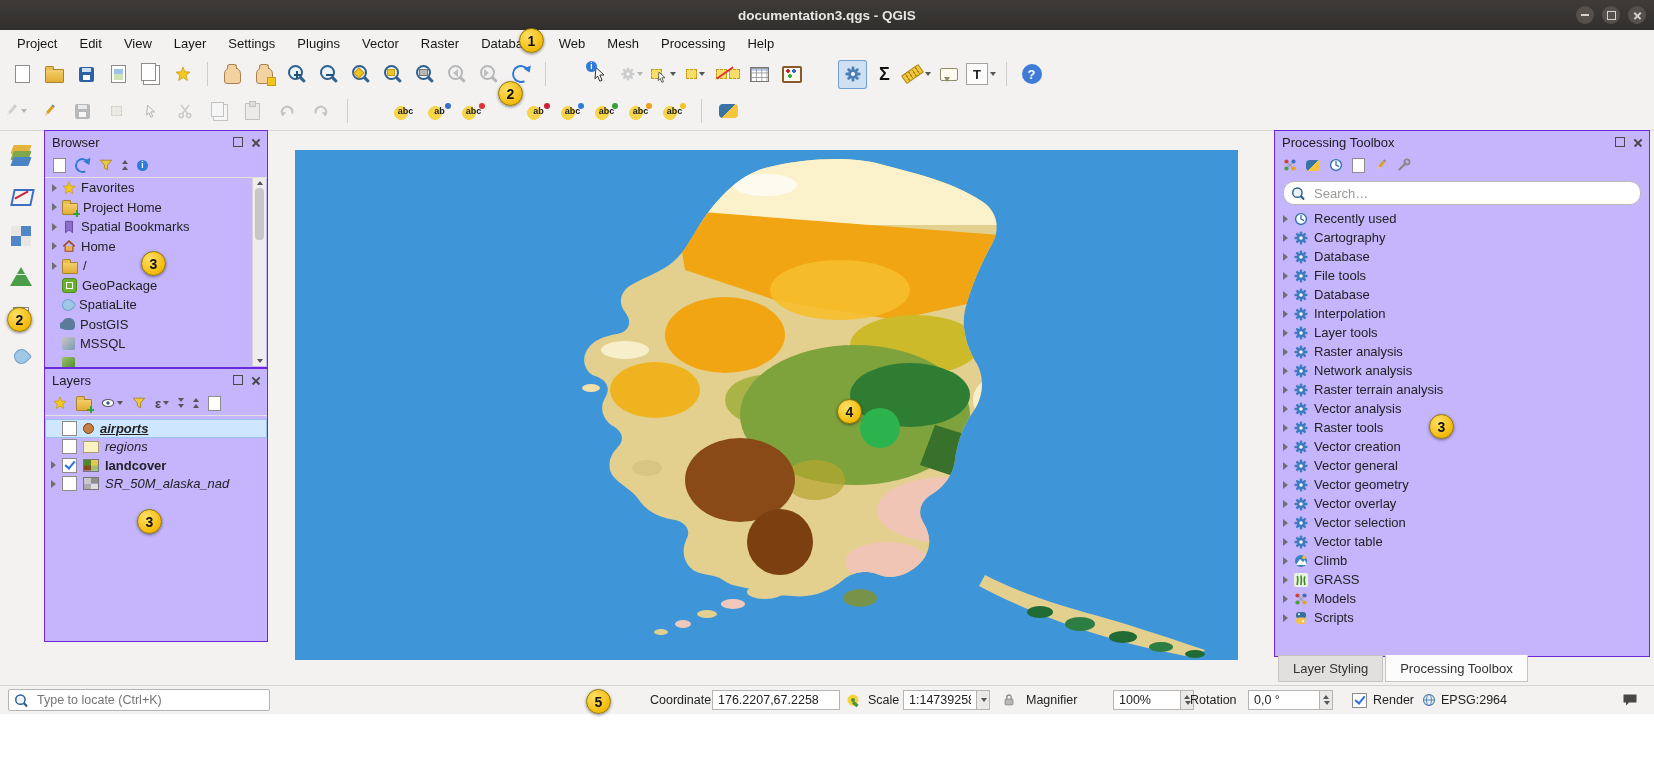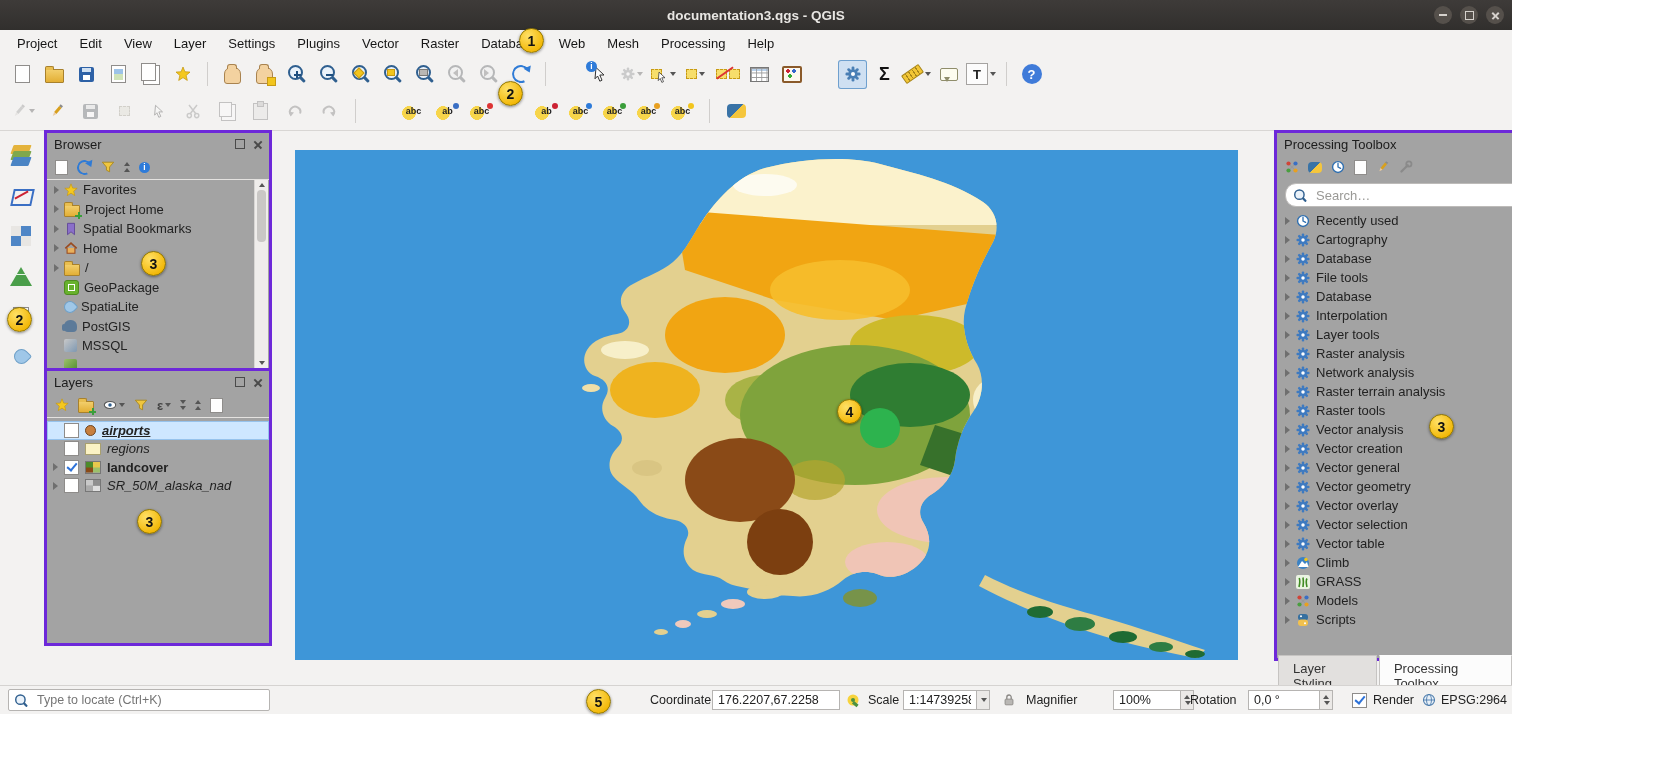--- a/index.html
+++ b/index.html
@@ -1,36 +1,36 @@
 <!DOCTYPE html>
 <html><head>
 <meta charset="utf-8">
 <style>
   html,body{margin:0;background:#fff}
-  .app{position:relative;width:1512px;height:771px;font-family:"Liberation Sans",sans-serif;
+  .app{position:relative;width:1654px;height:771px;font-family:"Liberation Sans",sans-serif;
        font-size:13px;color:#222;background:#F3F2F1;overflow:hidden;user-select:none}
 
   
   .titlebar{position:absolute;left:0;top:0;right:0;height:30px;background:linear-gradient(#3E3B39,#312F2D);
             display:flex;align-items:center;padding:0 8px}
   .tb-title{flex:1;text-align:center;font-weight:700;color:#E8E6E3;font-size:13.5px}
   .winbtns{position:absolute;right:8px;top:6px;display:flex}
   .winbtn{width:18px;height:18px;border-radius:50%;background:#55504B;display:flex;align-items:center;justify-content:center;margin-left:8px}
   .wb-min{width:8px;height:2px;background:#D5D1CC}
   .wb-max{width:7px;height:7px;border:1.5px solid #D5D1CC}
   .wb-x{position:relative;width:9px;height:9px}
   .wb-x::before,.wb-x::after{content:"";position:absolute;left:0;top:4px;width:9px;height:1.8px;background:#D5D1CC}
   .wb-x::before{transform:rotate(45deg)} .wb-x::after{transform:rotate(-45deg)}
 
   
   .menubar{position:absolute;top:30px;left:0;right:0;height:26px;background:#F3F2F1;display:flex;align-items:center;padding-left:6px}
   .menu-item{padding:0 11px;height:100%;display:flex;align-items:center;color:#161616}
   .toolbar{position:absolute;left:0;right:0;background:#F3F2F1;display:flex;align-items:center}
   #toolbar1{top:56px;height:36px;padding-left:8px;gap:3px}
-  #toolbar2{top:92px;height:38px;padding-left:8px;gap:5px;border-bottom:1px solid #D8D6D4}
+  #toolbar2{top:92px;height:38px;gap:5px;border-bottom:1px solid #D8D6D4}
   .tbtn{min-width:29px;height:29px;display:flex;align-items:center;justify-content:center;border-radius:3px;position:relative;gap:1px}
   .grayed{opacity:.38;filter:grayscale(.9)}
   .pressed{background:#CFE0F2;box-shadow:inset 0 0 0 1px #6FA0CE}
   .sep{width:1px;height:24px;background:#D0CECC;margin:0 7px}
   .gap{width:26px}
   .dd{width:0;height:0;border-left:3.5px solid transparent;border-right:3.5px solid transparent;border-top:4px solid #555;margin-left:1px}
   .ddu{width:0;height:0;border-left:3.5px solid transparent;border-right:3.5px solid transparent;border-bottom:4px solid #555}
 
   
   .page{width:13px;height:16px;background:#FEFEFE;border:1px solid #8F8D8B;position:relative}
@@ -93,21 +93,21 @@
   .checker{width:20px;height:20px;background:conic-gradient(#4F86C6 0 25%,#E8E6E3 0 50%,#4F86C6 0 75%,#E8E6E3 0)}
   .meshic{width:0;height:0;border-left:11px solid transparent;border-right:11px solid transparent;border-bottom:19px solid #4A9E4A;position:relative}
   .meshic::after{content:"";position:absolute;left:-7px;top:7px;width:14px;height:1.6px;background:#E8F5E8}
   .commapage{width:14px;height:17px;background:#fff;border:1px solid #8F8D8B;display:flex;align-items:center;justify-content:center;color:#2D61A6;font-weight:700;font-size:15px}
   .slitefeather{width:13px;height:13px;background:#9FC7E8;border:1px solid #6FA0C8;border-radius:50% 2px 50% 50%;transform:rotate(45deg)}
   .vline{width:20px;height:20px;position:relative}
   .vline::before{content:"";position:absolute;left:1px;top:3px;width:17px;height:13px;border:2px solid #3A6FC4;transform:skewX(-12deg)}
   .vline::after{content:"";position:absolute;left:3px;top:8px;width:15px;height:2px;background:#C23;transform:rotate(-28deg)}
 
   
-  .panel{position:absolute;background:#a3a3a3;border:3px solid #6d28d9}
+  .panel{position:absolute;background:#c4b5fd;border:1px solid #6d28d9}
   .phead{height:22px;display:flex;align-items:center;padding:0 7px;color:#1C1C1C}
   .phbtns{margin-left:auto;display:flex;align-items:center;gap:8px}
   .phf{width:8px;height:8px;border:1.5px solid #4A4A4A}
   .phx{position:relative;width:9px;height:9px}
   .phx::before,.phx::after{content:"";position:absolute;left:0;top:4px;width:10px;height:1.6px;background:#4A4A4A}
   .phx::before{transform:rotate(45deg)} .phx::after{transform:rotate(-45deg)}
   .ptools{height:24px;display:flex;align-items:center;gap:9px;padding:0 8px;border-bottom:1px solid #E4E2E0}
   .ptool{display:flex;align-items:center;gap:1px}
   .trow{height:19.5px;display:flex;align-items:center;gap:5px;padding-left:7px;white-space:nowrap}
   .tri{width:0;height:0;border-top:4px solid transparent;border-bottom:4px solid transparent;border-left:5px solid #6F6F6F;flex:0 0 auto}
@@ -865,28 +865,28 @@
           <svg class="svg14" style="color:#3E7AC0">
             <use href="#s-gear"></use>
           </svg>
           <span>Raster terrain analysis</span>
         </div>
       <div class="prow">
           <span class="tri"></span>
           <svg class="svg14" style="color:#3E7AC0">
             <use href="#s-gear"></use>
           </svg>
+          <span>Vector analysis</span>
+        </div>
+      <div class="prow">
+          <span class="tri"></span>
+          <svg class="svg14" style="color:#3E7AC0">
+            <use href="#s-gear"></use>
+          </svg>
           <span>Raster tools</span>
-        </div>
-      <div class="prow">
-          <span class="tri"></span>
-          <svg class="svg14" style="color:#3E7AC0">
-            <use href="#s-gear"></use>
-          </svg>
-          <span>Vector analysis</span>
         </div>
       <div class="prow">
           <span class="tri"></span>
           <svg class="svg14" style="color:#3E7AC0">
             <use href="#s-gear"></use>
           </svg>
           <span>Vector creation</span>
         </div>
       <div class="prow">
           <span class="tri"></span>

